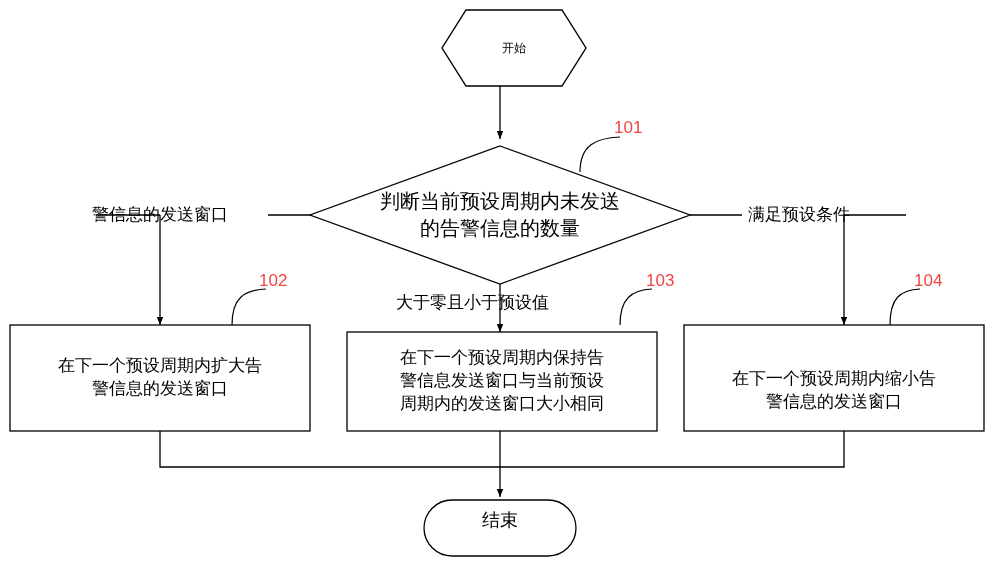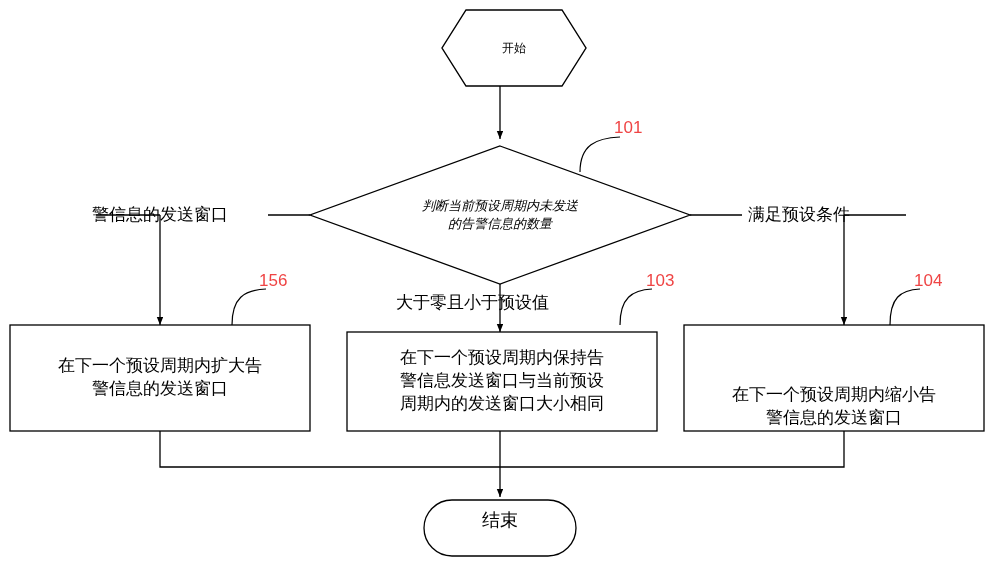--- a/index.html
+++ b/index.html
@@ -40,21 +40,21 @@
     color: #000000;
     white-space: nowrap;
   }
   .ref-num {
     position: absolute;
     color: #ef4444;
     font-size: 17px;
   }
   .t-start  { font-size: 12px; }
   .t-end    { font-size: 18px; }
-  .t-dec    { font-size: 13px; font-style: italic; }
+  .t-dec    { font-size: 20px; }
   .t-box    { font-size: 17px; }
   .t-edge   { font-size: 17px; }
 </style>
 </head>
 <body>
 
 <div id="canvas">
 
   <svg class="flow" viewBox="0 0 1000 567">
     <defs>
@@ -104,32 +104,32 @@
   <div class="node-text t-dec" style="left:330px; top:178px; width:340px; height:74px;">判断当前预设周期内未发送
 的告警信息的数量</div>
 
   <div class="node-text t-box" style="left:14px; top:325px; width:292px; height:106px;">在下一个预设周期内扩大告
 警信息的发送窗口</div>
 
   <div class="node-text t-box" style="left:351px; top:332px; width:302px; height:99px;">在下一个预设周期内保持告
 警信息发送窗口与当前预设
 周期内的发送窗口大小相同</div>
 
-  <div class="node-text t-box" style="left:688px; top:325px; width:292px; height:132px;margin-top:16px;">在下一个预设周期内缩小告
+  <div class="node-text t-box" style="left:688px; top:325px; width:292px; height:132px;">在下一个预设周期内缩小告
 警信息的发送窗口</div>
 
   <div class="node-text t-end" style="left:424px; top:500px; width:152px; height:40px;">结束</div>
 
   <div class="lbl t-edge" style="left:92px; top:203px;">警信息的发送窗口</div>
 
   <div class="lbl t-edge" style="left:396px; top:291px;text-align:right;">大于零且小于预设值</div>
 
   <div class="lbl t-edge" style="left:748px; top:203px;">满足预设条件</div>
 
   <div class="ref-num" style="left:614px; top:118px;">101</div>
 
-  <div class="ref-num" style="left:259px; top:271px;">156</div>
+  <div class="ref-num" style="left:259px; top:271px;">102</div>
 
   <div class="ref-num" style="left:646px; top:271px;">103</div>
 
   <div class="ref-num" style="left:914px; top:271px;">104</div>
 
 </div>
 
 </body></html>

